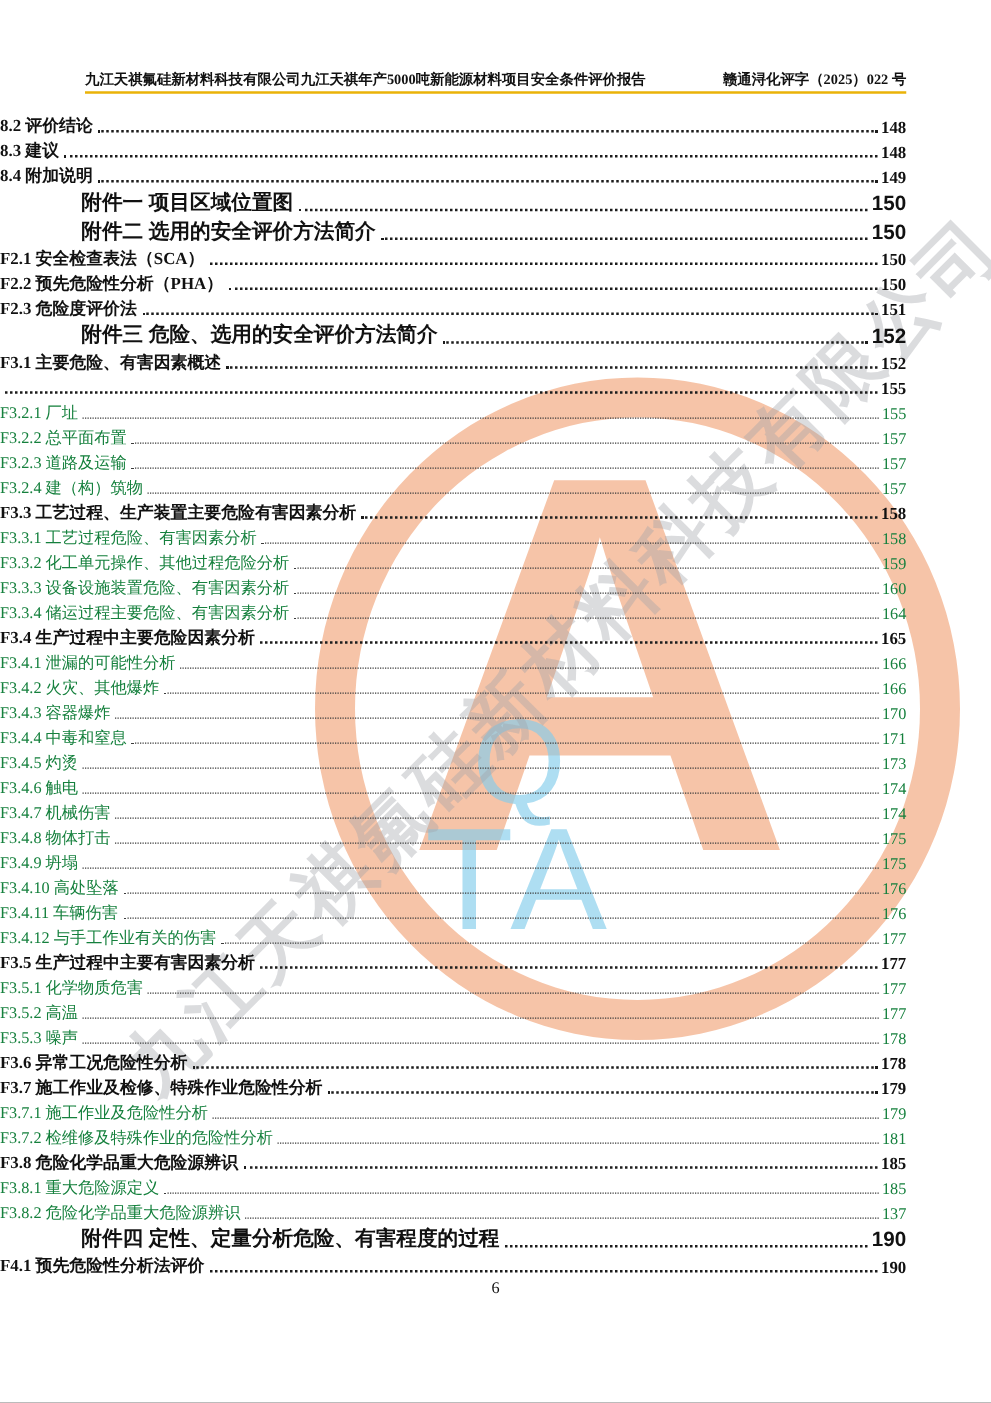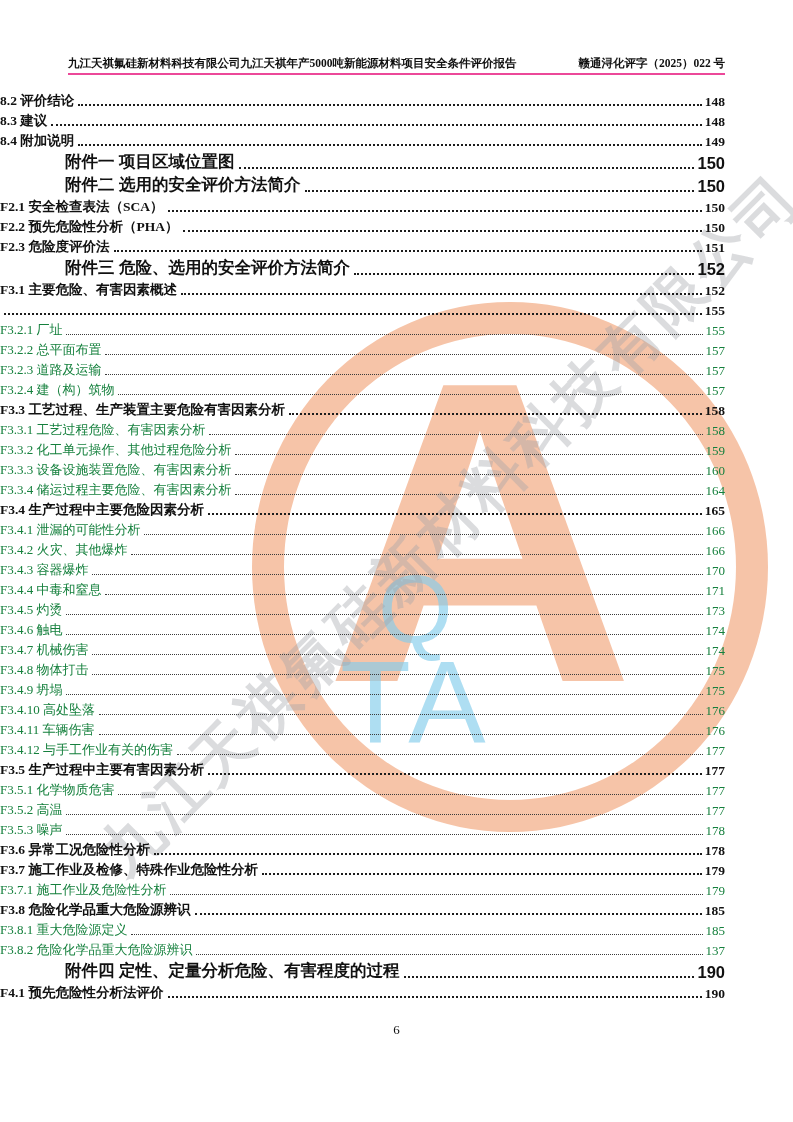--- a/index.html
+++ b/index.html
@@ -48,21 +48,21 @@
     font-size:60px;font-weight:bold;letter-spacing:4px;line-height:1;
     color:rgba(160,164,168,0.38);
     transform:rotate(-45deg);
     z-index:3;
     white-space:nowrap;
   }
   
   .header{
     position:absolute;left:68px;right:68px;top:56px;
     display:flex;justify-content:space-between;align-items:flex-end;
-    border-bottom:2px solid #ec4899;
+    border-bottom:2px solid #eab308;
     padding-bottom:2px;
     font-size:11.5px;font-weight:bold;
     z-index:10;
   }
   .header .h-left{white-space:nowrap;}
   .header .h-right{white-space:nowrap;margin-left:14px;}
   
   .toc{
     position:absolute;left:0;right:0;top:90px;
     z-index:10;
@@ -300,20 +300,25 @@
       <div class="toc-row l2">
         <span class="toc-label">F3.7 施工作业及检修、特殊作业危险性分析</span>
         <span class="toc-leader"></span>
         <span class="toc-page">179</span>
       </div>
       <div class="toc-row l3">
         <span class="toc-label">F3.7.1 施工作业及危险性分析</span>
         <span class="toc-leader"></span>
         <span class="toc-page">179</span>
       </div>
+      <div class="toc-row l3">
+        <span class="toc-label">F3.7.2 检维修及特殊作业的危险性分析</span>
+        <span class="toc-leader"></span>
+        <span class="toc-page">181</span>
+      </div>
       <div class="toc-row l2">
         <span class="toc-label">F3.8 危险化学品重大危险源辨识</span>
         <span class="toc-leader"></span>
         <span class="toc-page">185</span>
       </div>
       <div class="toc-row l3">
         <span class="toc-label">F3.8.1 重大危险源定义</span>
         <span class="toc-leader"></span>
         <span class="toc-page">185</span>
       </div>

